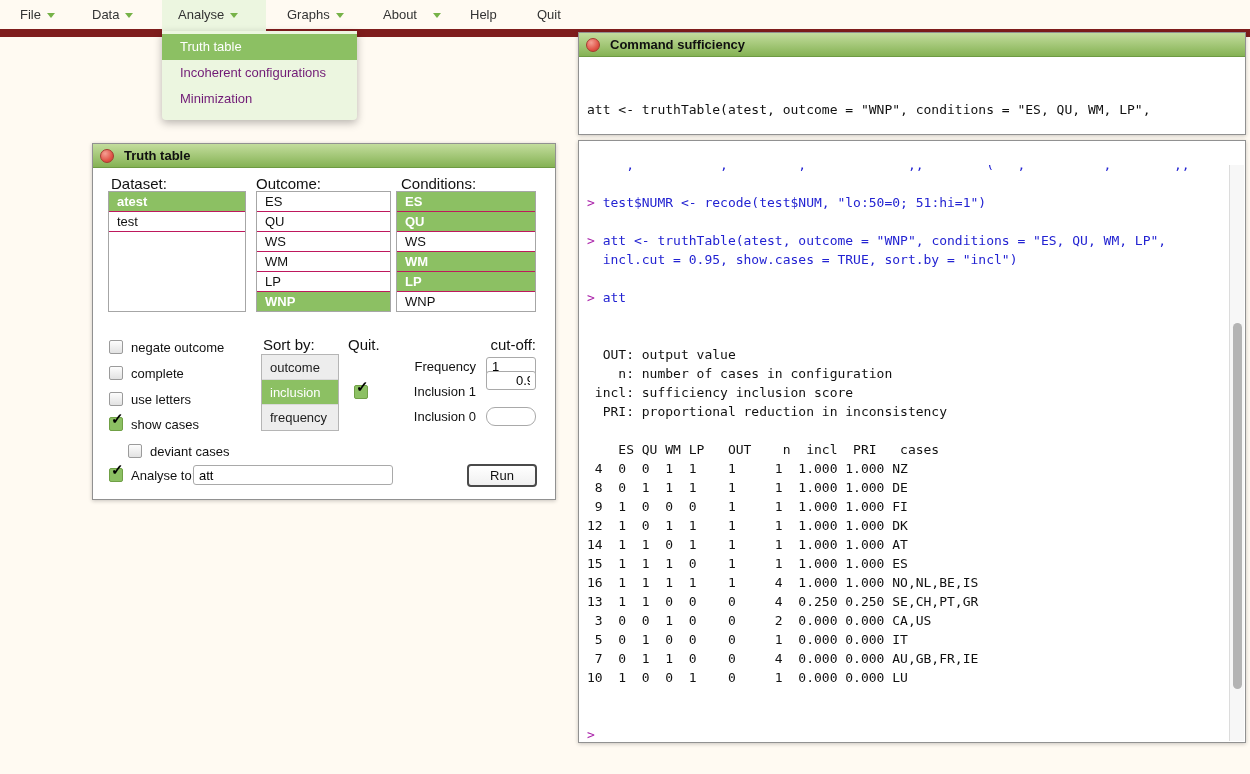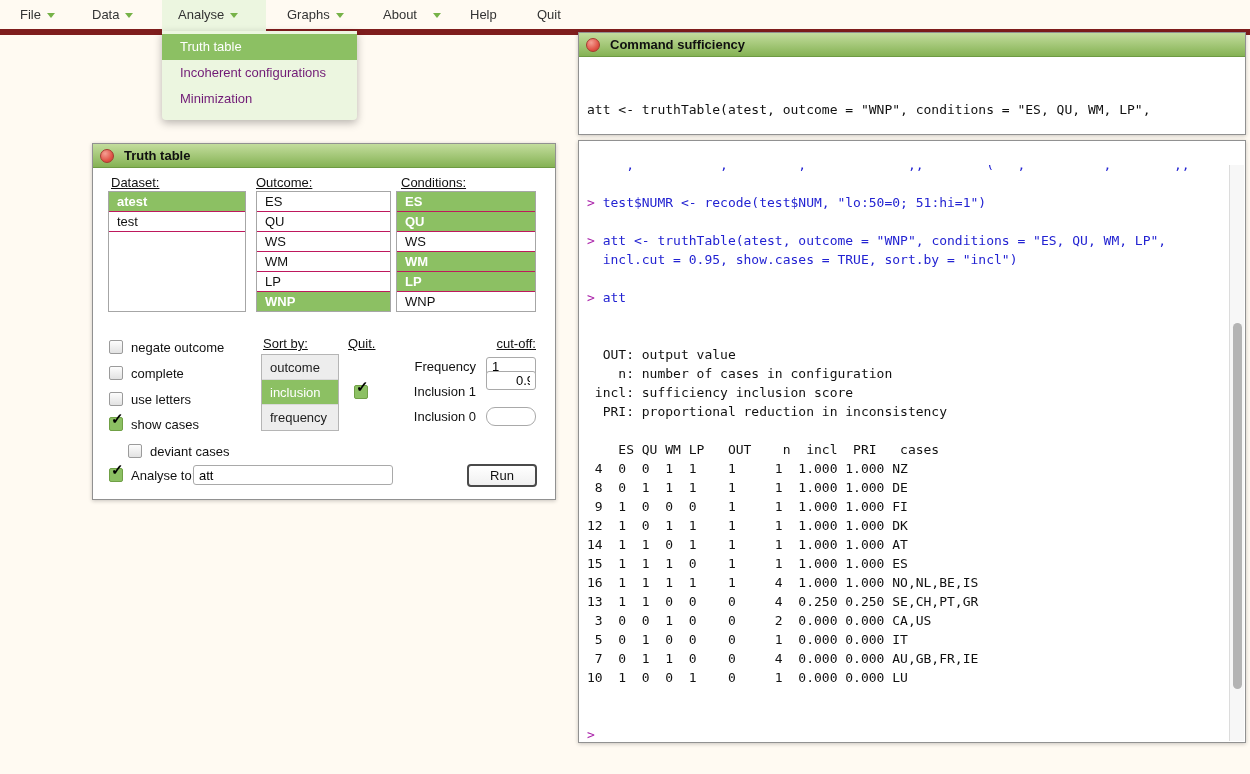--- a/index.html
+++ b/index.html
@@ -3,21 +3,21 @@
 <meta charset="utf-8">
 <style>
   html,body{margin:0;padding:0;}
   body{
     width:1250px;height:774px;position:relative;overflow:hidden;
     background:#fffaf2;
     font-family:"Liberation Sans", sans-serif;
     -webkit-font-smoothing:antialiased;
   }
   
-  .menubar{position:absolute;left:0;top:0;width:1250px;height:29px;border-bottom:6px solid #7f1d1d;background:#fffaf2;}
+  .menubar{position:absolute;left:0;top:0;width:1250px;height:29px;border-bottom:8px solid #7f1d1d;background:#fffaf2;}
   .menu-item{position:absolute;top:0;height:29px;display:flex;align-items:center;gap:6px;font-size:13px;color:#333;cursor:default;z-index:3;}
   .tri{width:0;height:0;border-left:4px solid transparent;border-right:4px solid transparent;border-top:5px solid #76b247;margin-top:2px;}
   .menu-open-bg{position:absolute;left:162px;top:0;width:104px;height:31px;background:#ecf6e0;z-index:2;}
   .menu-panel{position:absolute;left:162px;top:31px;width:195px;background:#ecf6e0;padding:3px 0 8px 0;
     box-shadow:0 3px 9px rgba(0,0,0,0.28);border-radius:0 0 4px 4px;z-index:20;}
   .panel-item{height:26px;line-height:26px;padding-left:18px;font-size:13px;color:#701a75;}
   .panel-item.sel{background:#8cc063;color:#fff;}
   
   .window{position:absolute;background:#fff;border:1px solid #919191;box-shadow:0 1px 4px rgba(0,0,0,0.22);box-sizing:border-box;}
   .titlebar{height:23px;background:linear-gradient(#c3dd9d,#85b254);border-bottom:1px solid #6e9a43;
@@ -32,21 +32,21 @@
   .console-text{position:absolute;top:-10px;left:7px;}
   .cl{height:19px;}
   .cl .cmd{color:#2323d2;}
   .cl .out{color:#111;}
   .cl .prompt{color:#aa22aa;}
   .cl.clip{color:#2323d2;}
   
   .scrollbar{position:absolute;top:24px;right:1px;bottom:1px;width:15px;background:#f7f7f7;border-left:1px solid #dcdcdc;box-sizing:border-box;}
   .thumb{position:absolute;left:3px;top:158px;width:9px;height:366px;background:#b4b4b4;border-radius:5px;}
   
-  .tt-label{position:absolute;font-size:13px;color:#111;text-decoration:underline;}
+  .tt-label{position:absolute;font-size:15px;color:#111;}
   .listbox{position:absolute;border:1px solid #a6a6a6;background:#fff;overflow:hidden;box-sizing:border-box;}
   .lb-row{height:20px;line-height:20px;padding-left:8px;font-size:13px;color:#111;border-bottom:1px solid #be185d;box-sizing:border-box;}
   .lb-row.sel{background:#8cc063;color:#fff;font-weight:bold;}
   .cb-row{position:absolute;display:flex;align-items:center;gap:8px;height:16px;}
   .cb{position:relative;width:14px;height:14px;border:1px solid #9b9b9b;border-radius:2px;
     background:linear-gradient(#fdfdfd,#e2e2e2);box-sizing:border-box;flex:0 0 auto;}
   .cb.on{background:#8cc063;border-color:#70a046;}
   .cb .mark{position:absolute;top:-8px;left:1px;font-size:15px;font-weight:bold;color:#000;}
   .cb-lab{font-size:13px;color:#111;white-space:nowrap;}
   .sortlist{position:absolute;left:168px;top:210px;width:76px;border:1px solid #b5b5b5;background:#ededed;box-sizing:content-box;}

